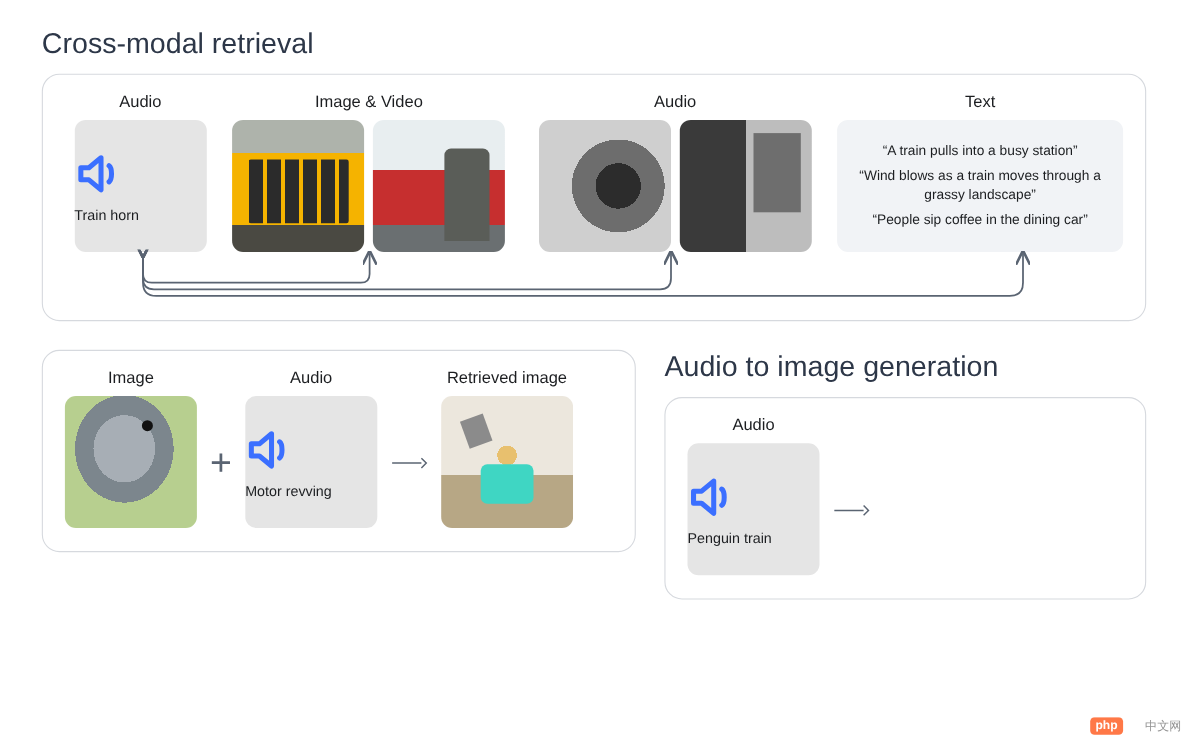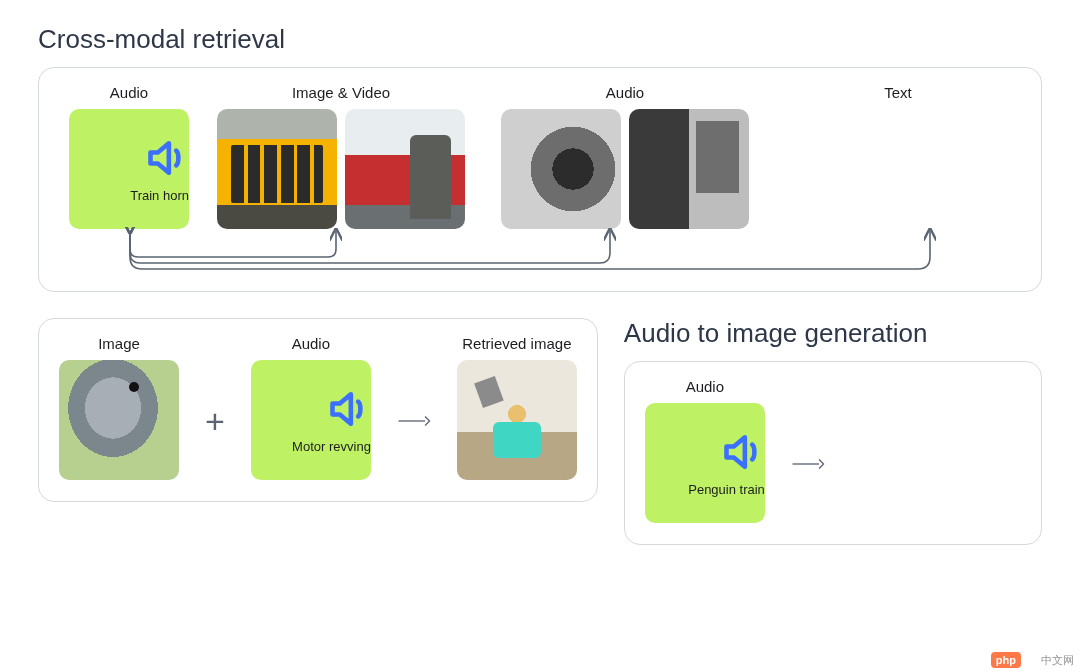--- a/index.html
+++ b/index.html
@@ -24,25 +24,25 @@
     padding: 16px 20px 20px 20px;
   }
   .cmr-columns { display: flex; gap: 0; align-items: flex-start; }
   .col-label {
     font-size: 15px;
     color: #1c1e21;
     text-align: right;
     margin-bottom: 8px;
   }
   .tile {
-    background: #bef264;
+    background: #e5e5e5;
     border-radius: 10px;
     display: flex;
     flex-direction: column;
-    align-items: flex-end;
+    align-items: flex-start;
     justify-content: center;
   }
   .audio-tile { width: 120px; height: 120px; }
   .audio-tile .caption {
     font-size: 13px;
     color: #1c1e21;
     margin-top: 8px;
   }
   .speaker-icon {
     width: 44px; height: 44px;
@@ -77,21 +77,21 @@
   .arrows-svg { display: block; margin: -2px auto 0; }
 
   .bottom-row {
     display: flex;
     gap: 26px;
     margin-top: 26px;
   }
   .bottom-left { flex: 0 0 540px; }
   .bottom-right { flex: 1; }
 
-  .esa-columns { display: flex; align-items: flex-start; gap: 20px; }
+  .esa-columns { display: flex; align-items: flex-start; gap: 6px; }
   .op-col {
     display: flex; align-items: center; justify-content: center;
     height: 120px; margin-top: 26px;
     color: #5a6472;
   }
   .plus-sign { font-size: 34px; font-weight: 300; padding: 0 6px; }
   .arrow-right {
     width: 46px; height: 20px; padding: 0 6px;
   }
   .col { display: flex; flex-direction: column; align-items: center; }
@@ -208,20 +208,25 @@
     <div class="col" style="width:268px; margin-left:16px">
       <div class="col-label">Audio</div>
       <div class="img-pair">
         <div class="img-box photo-depth-a"></div>
         <div class="img-box photo-depth-b"></div>
       </div>
     </div>
 
     <div class="col" style="flex:1; margin-left:16px">
       <div class="col-label">Text</div>
+      <div class="text-tile">
+        <div class="quote">“A train pulls into a busy station”</div>
+        <div class="quote">“Wind blows as a train moves through a grassy landscape”</div>
+        <div class="quote">“People sip coffee in the dining car”</div>
+      </div>
     </div>
   </div>
 
   <svg class="arrows-svg" width="940" height="44" viewBox="0 0 940 44">
     <defs>
       <marker id="ahead" markerWidth="8" markerHeight="8" refX="6" refY="4" orient="auto">
         <path d="M0,0 L8,4 L0,8" fill="none" stroke="#5a6472" stroke-width="1.5"></path>
       </marker>
     </defs>
     <g fill="none" stroke="#5a6472" stroke-width="1.6">

